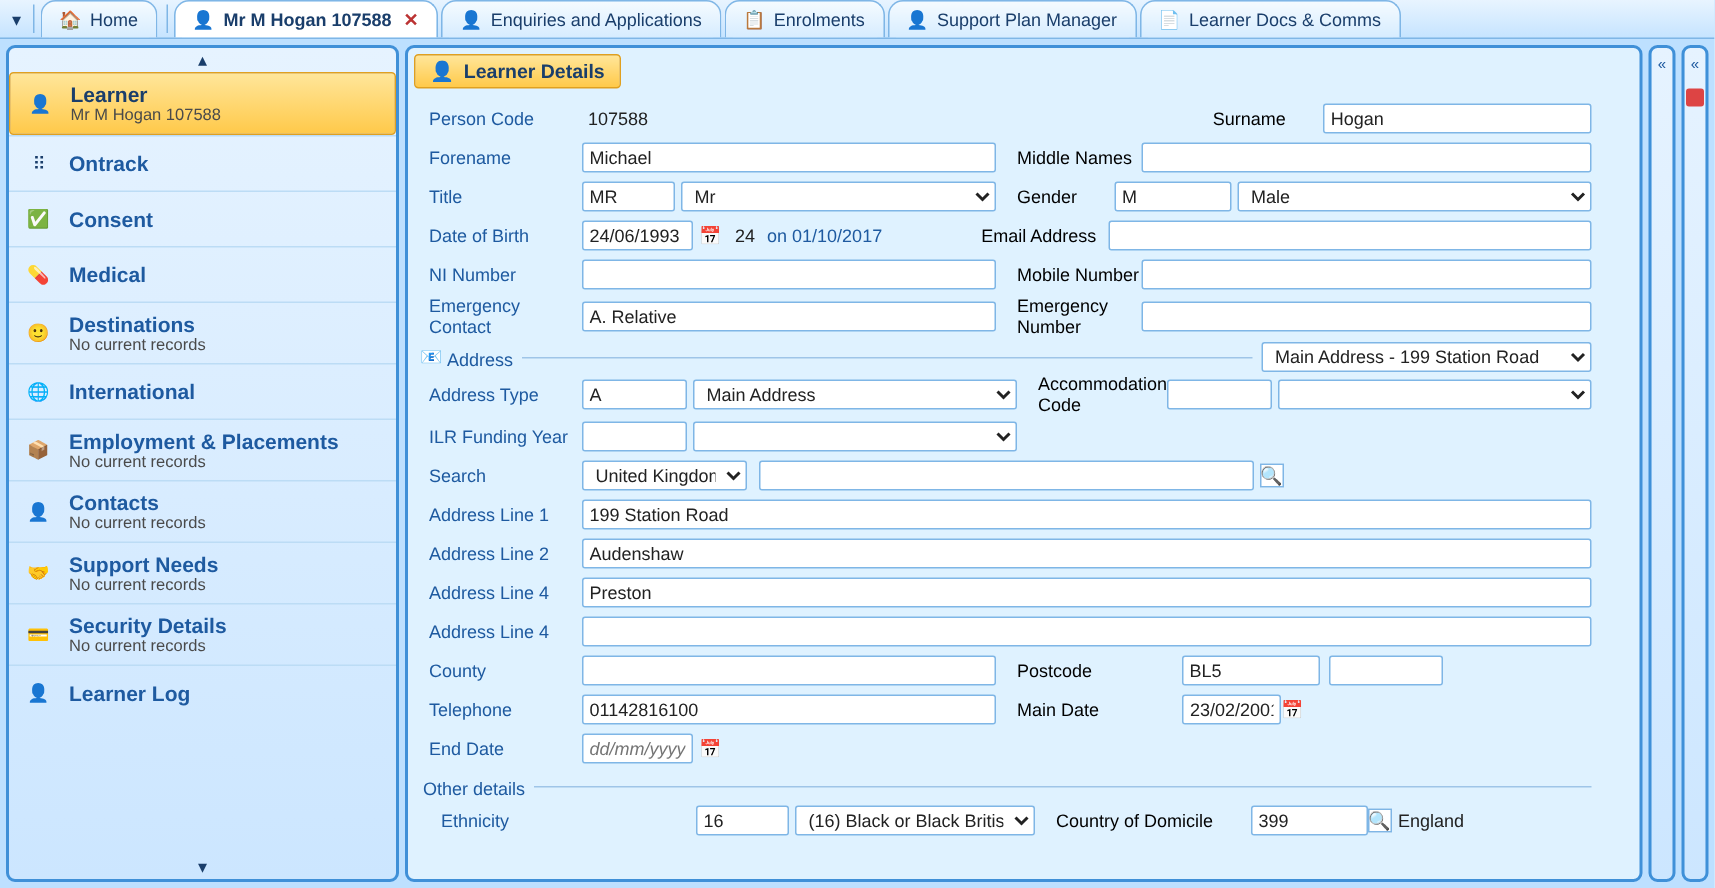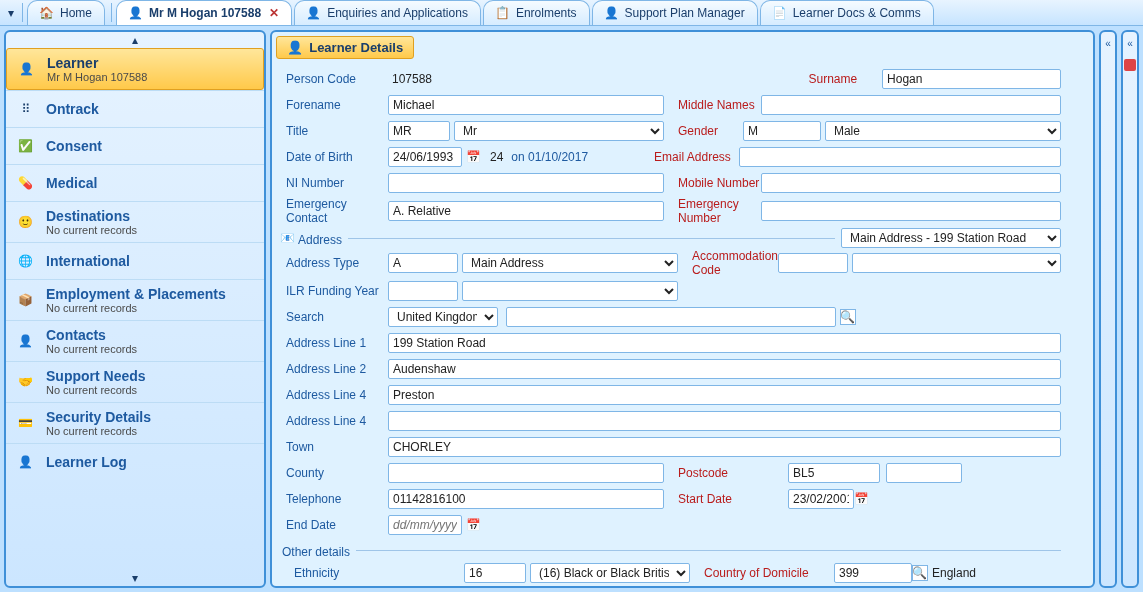--- a/index.html
+++ b/index.html
@@ -32,21 +32,21 @@
 .panel-header .icon { margin-right:6px; }
 .panel-body { flex:1; overflow:auto; padding:4px 32px 4px 8px; }
 .panel-body::-webkit-scrollbar { width:14px; }
 .panel-body::-webkit-scrollbar-track { background:#d7eaf8; }
 .panel-body::-webkit-scrollbar-thumb { background:#9fc5e8; border:1px solid #7fb6e6; border-radius:3px; }
 
 .row { display:flex; align-items:center; min-height:24px; margin-bottom:2px; }
 .lblcell { width:108px; font-size:12px; color:#1e5aa0; padding-left:6px; }
 .valcell { flex:1; display:flex; align-items:center; gap:4px; }
 .half { flex:1; display:flex; align-items:center; }
-.half .lblcell2 { width:120px; font-size:12px; color:#b91c1c; padding-left:10px; }
+.half .lblcell2 { width:120px; font-size:12px; color:#000000; padding-left:10px; }
 input.text, select.sel { height:20px; border:1px solid #7fb6e6; background:#fff; padding:1px 4px; font-size:12px; color:#222; font-family:inherit; }
 input.text { border-radius:2px; }
 select.sel { border-radius:2px; }
 .w-full { width:100%; }
 .group-title { font-size:12px; color:#1e5aa0; margin:6px 0 2px 2px; }
 .grp { display:flex; align-items:center; }
 .grp .line { flex:1; height:1px; background:#9fc5e8; margin-left:6px; }
 .mini-icon { width:16px; height:16px; display:inline-flex; align-items:center; justify-content:center; cursor:pointer; }
 .placeholder { color:#a8a8a8; font-style:italic;text-align:center; }
 .static-val { padding-left:4px; color:#222; }
@@ -280,45 +280,39 @@
           <div class="valcell">
               <input class="text w-full" value="Preston" style="">
             </div>
           </div>
         <div class="row">
             <div class="lblcell">Address Line 4</div>
           <div class="valcell">
               <input class="text w-full" value="" style="">
             </div>
           </div>
-        <div class="row">
-            <div class="lblcell">Town</div>
-          <div class="valcell">
-              <input class="text w-full" value="CHORLEY" style="">
-            </div>
-          </div>
 
         <div class="row">
           <div class="lblcell">County</div>
           <div class="valcell">
             <input class="text" style="width: 276px;" value="">
             <div class="half">
                 <div class="lblcell2">Postcode</div>
               <input class="text" style="width: 92px;" value="BL5">
               <input class="text" style="width: 76px; margin-left: 6px;" value="">
             </div>
           </div>
         </div>
 
         <div class="row">
           <div class="lblcell">Telephone</div>
           <div class="valcell">
             <input class="text" style="width: 276px;" value="01142816100">
             <div class="half">
-                <div class="lblcell2">Start Date</div>
+                <div class="lblcell2">Main Date</div>
               <input class="text" style="width: 66px;" value="23/02/2001">
               <span class="mini-icon">📅</span>
             </div>
           </div>
         </div>
 
         <div class="row">
           <div class="lblcell">End Date</div>
           <div class="valcell">
             <input class="text placeholder" style="width: 74px;" placeholder="dd/mm/yyyy">

